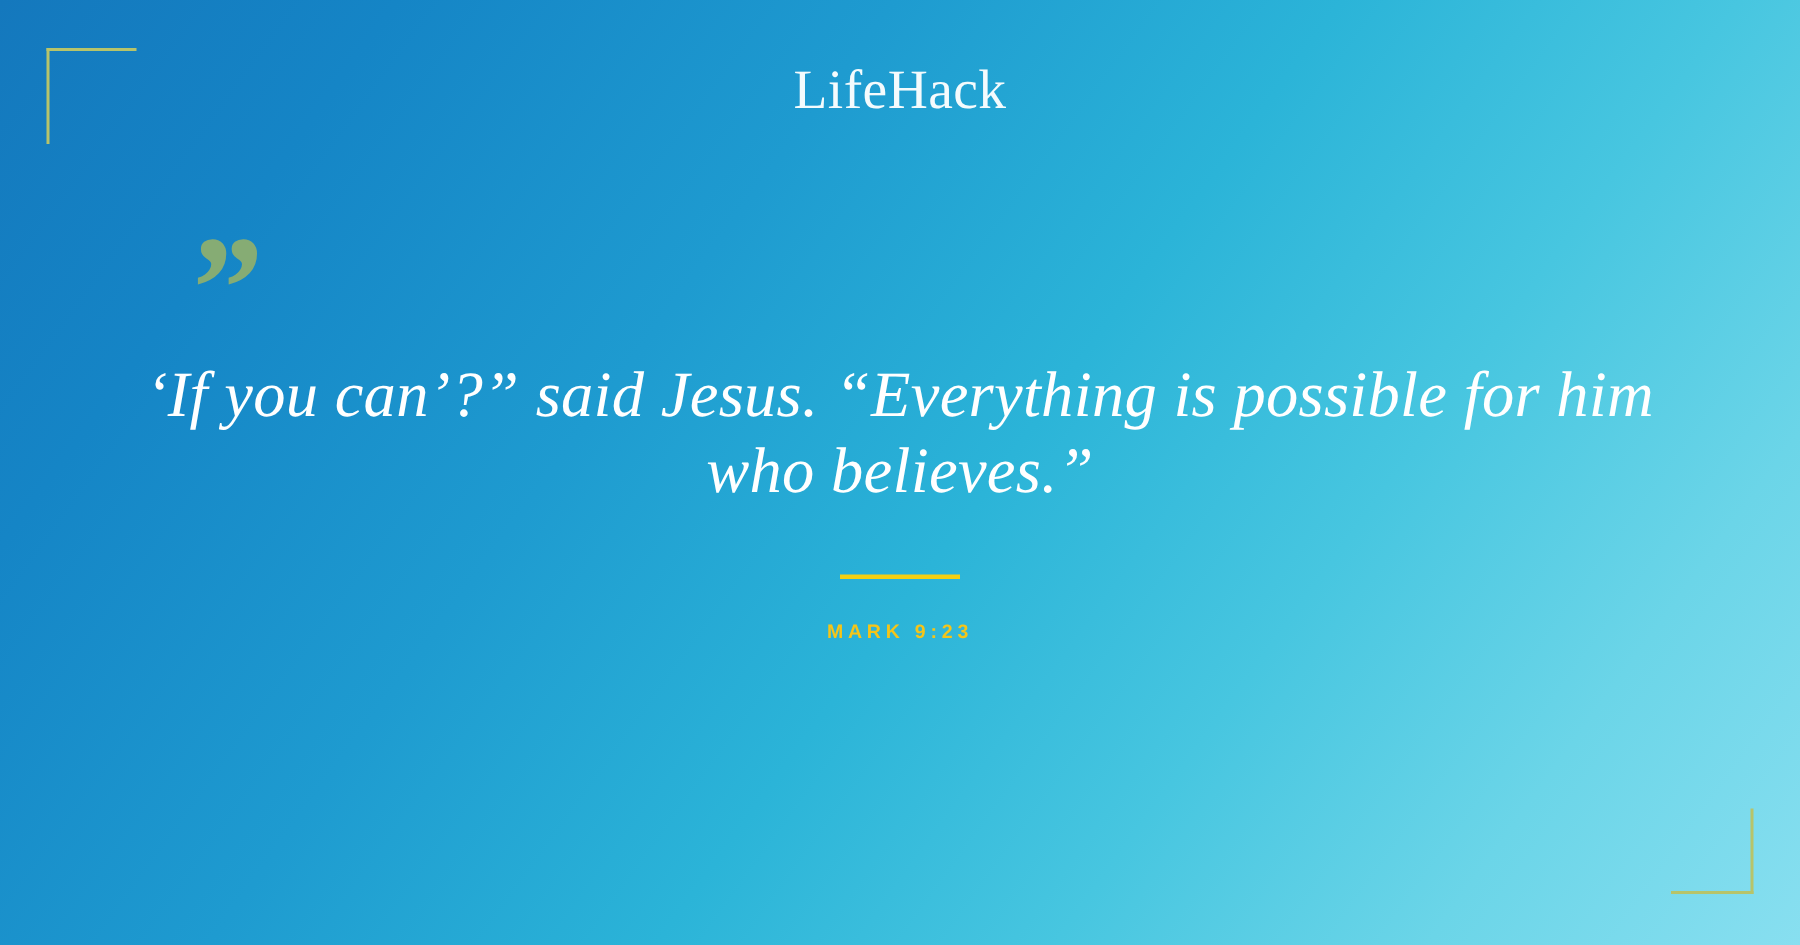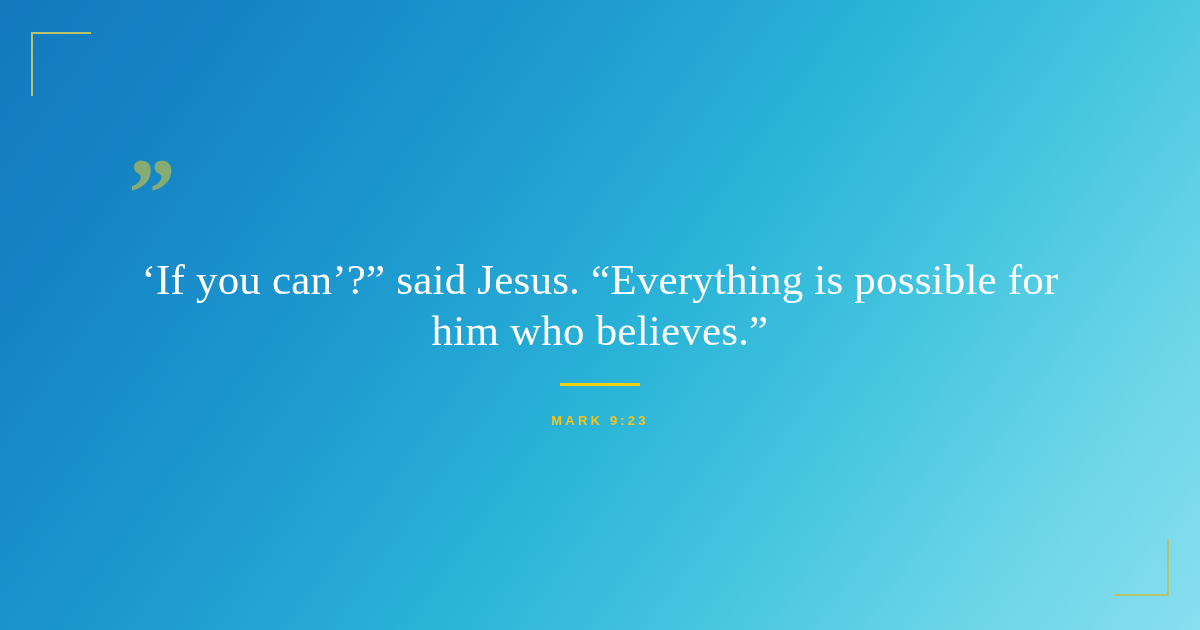--- a/index.html
+++ b/index.html
@@ -100,22 +100,23 @@
   
   #quote-block {
     position: absolute;
     left: 88px;
     top: 238px;
     width: 1024px;
     text-align: center;
   }
 
   #quote-text {
-    margin: 16px;
+    margin: 0;
     font-family: "Liberation Serif", "DejaVu Serif", serif;
+    font-style: italic;
     font-size: 43px;
     line-height: 51px;
     color: #ffffff;
     letter-spacing: 0.2px;
   }
 
   #divider {
     position: absolute;
     left: 560px;
     top: 383px;
@@ -145,20 +146,21 @@
   <div class="bracket" id="bracket-tl">
     <span class="bar-h"></span>
     <span class="bar-v"></span>
   </div>
 
   <div class="bracket" id="bracket-br">
     <span class="bar-h"></span>
     <span class="bar-v"></span>
   </div>
 
+  <div id="brand">LifeHack</div>
 
   <div id="quote-glyph">”</div>
 
   <div id="quote-block">
     <p id="quote-text">‘If you can’?” said Jesus. “Everything is possible for him who believes.”</p>
   </div>
 
   <div id="divider"></div>
 
   <div id="attribution">MARK 9:23</div>

